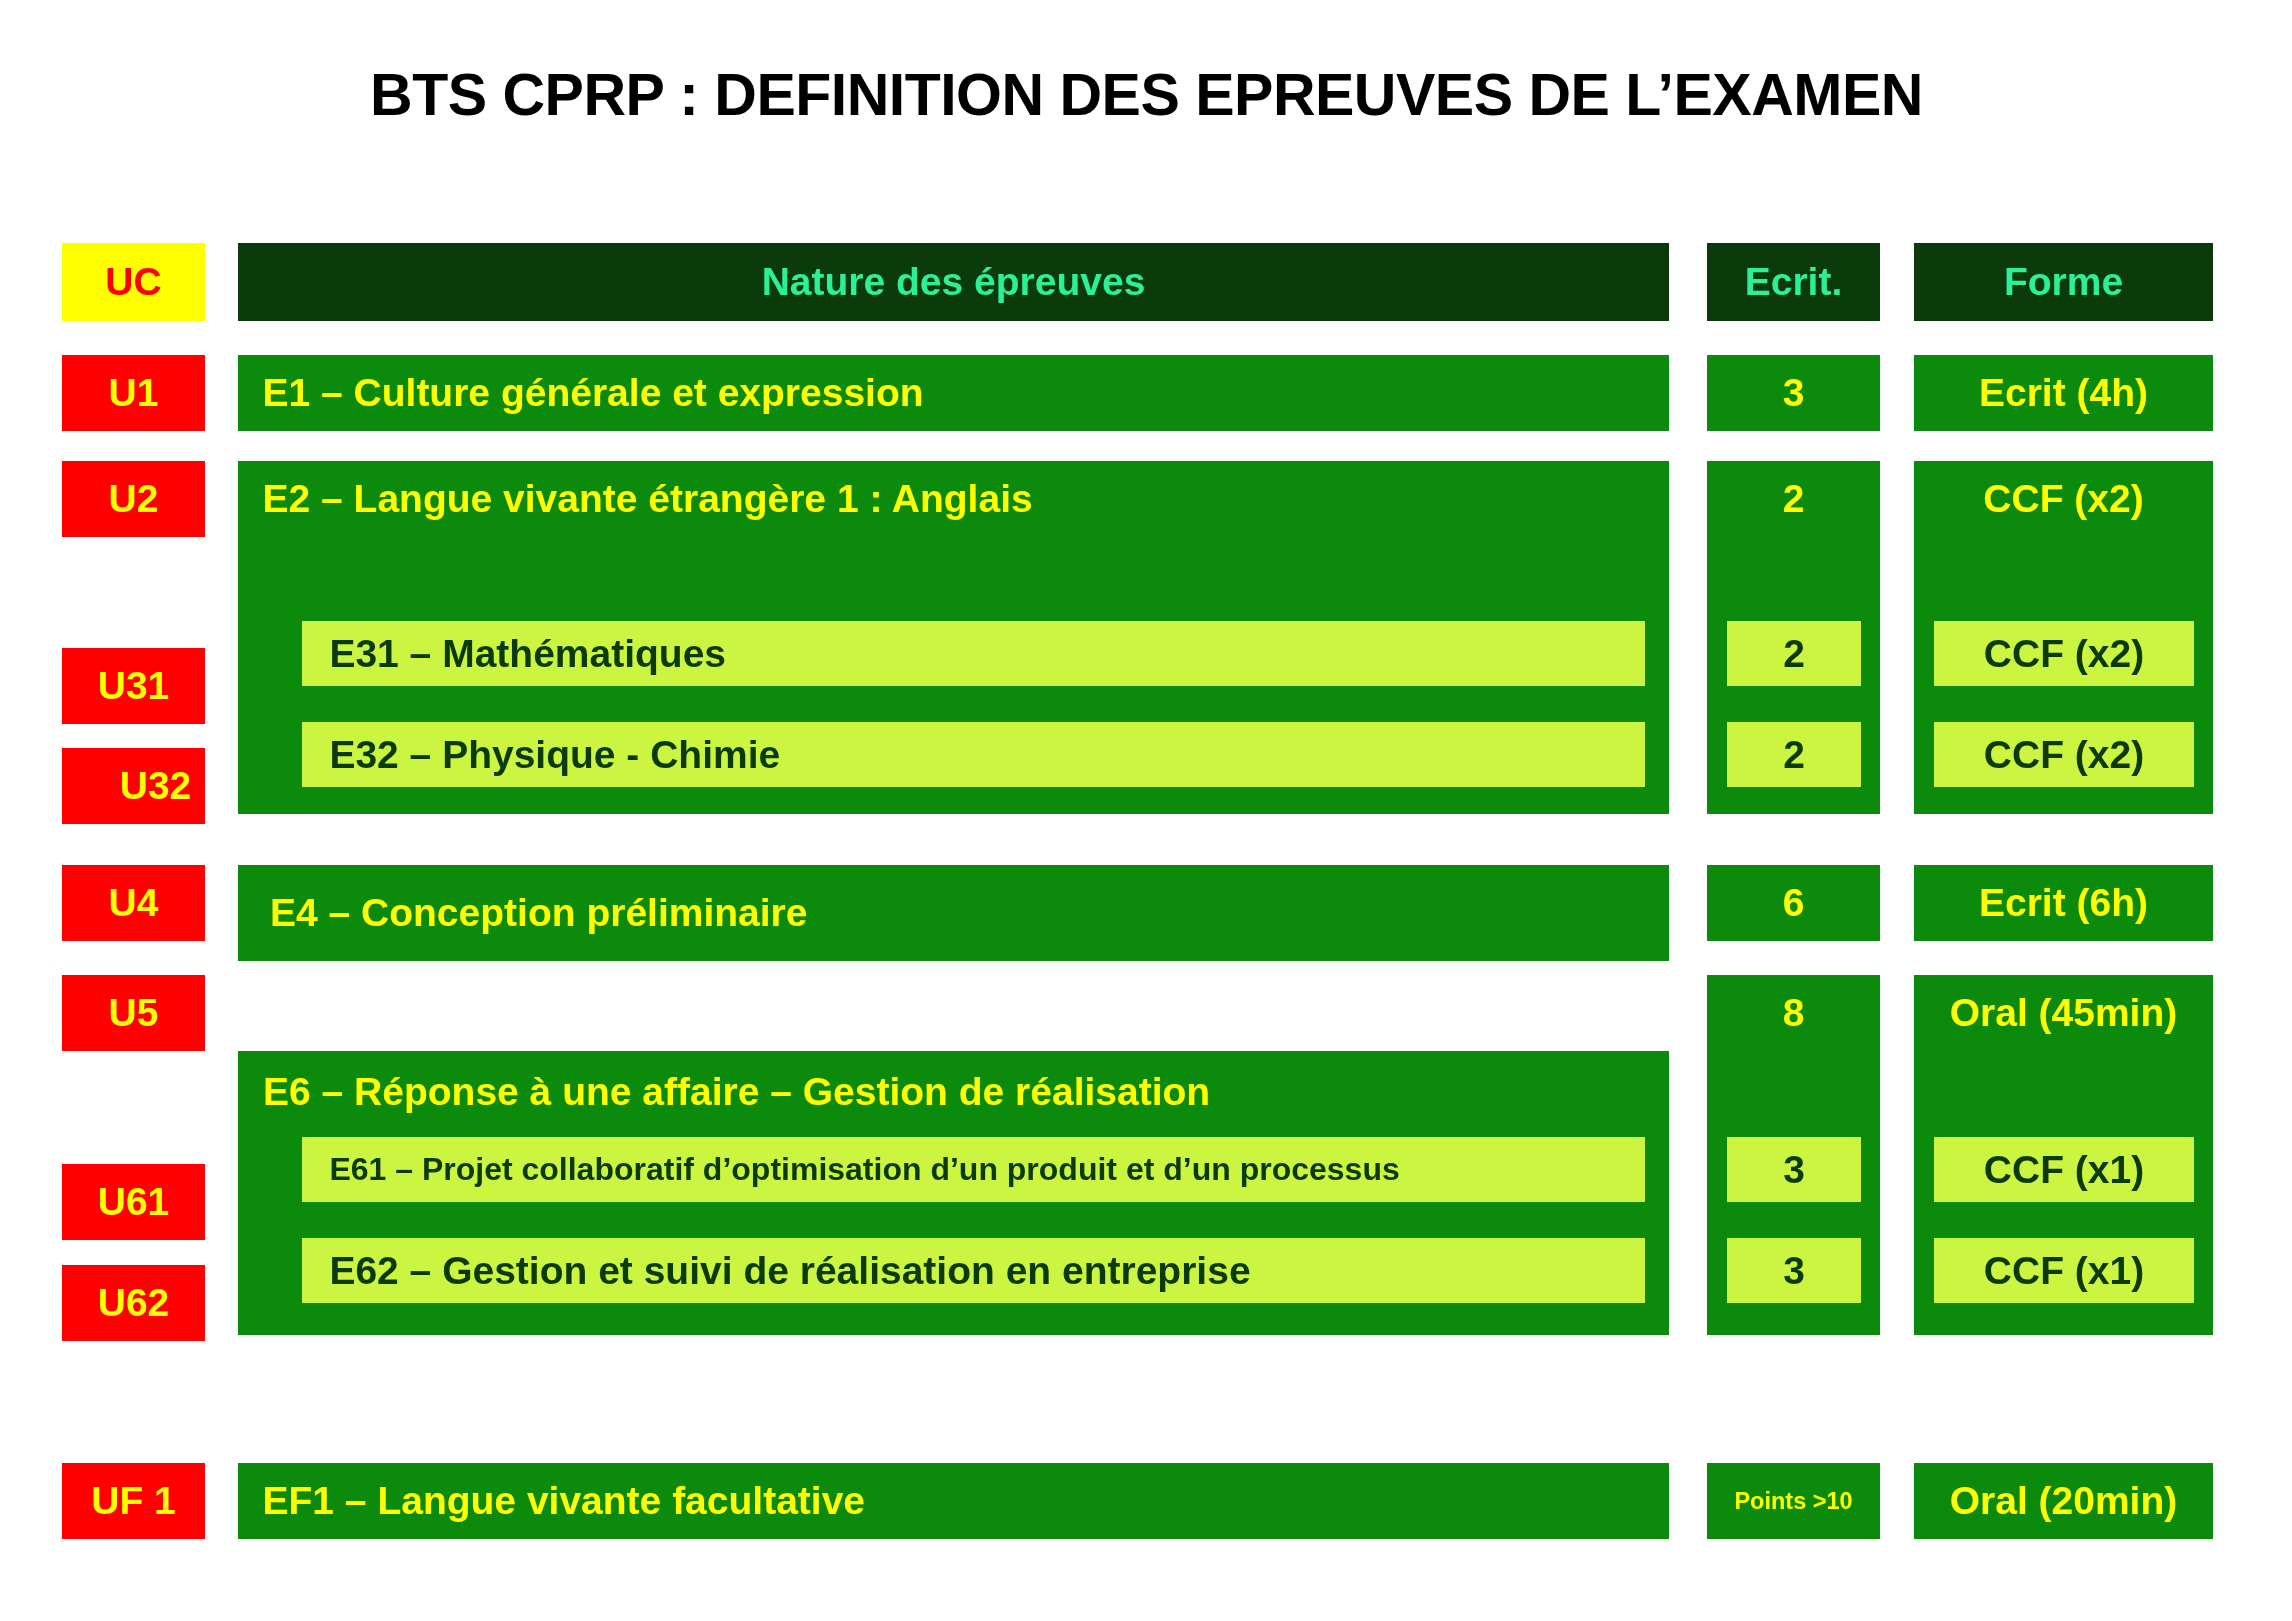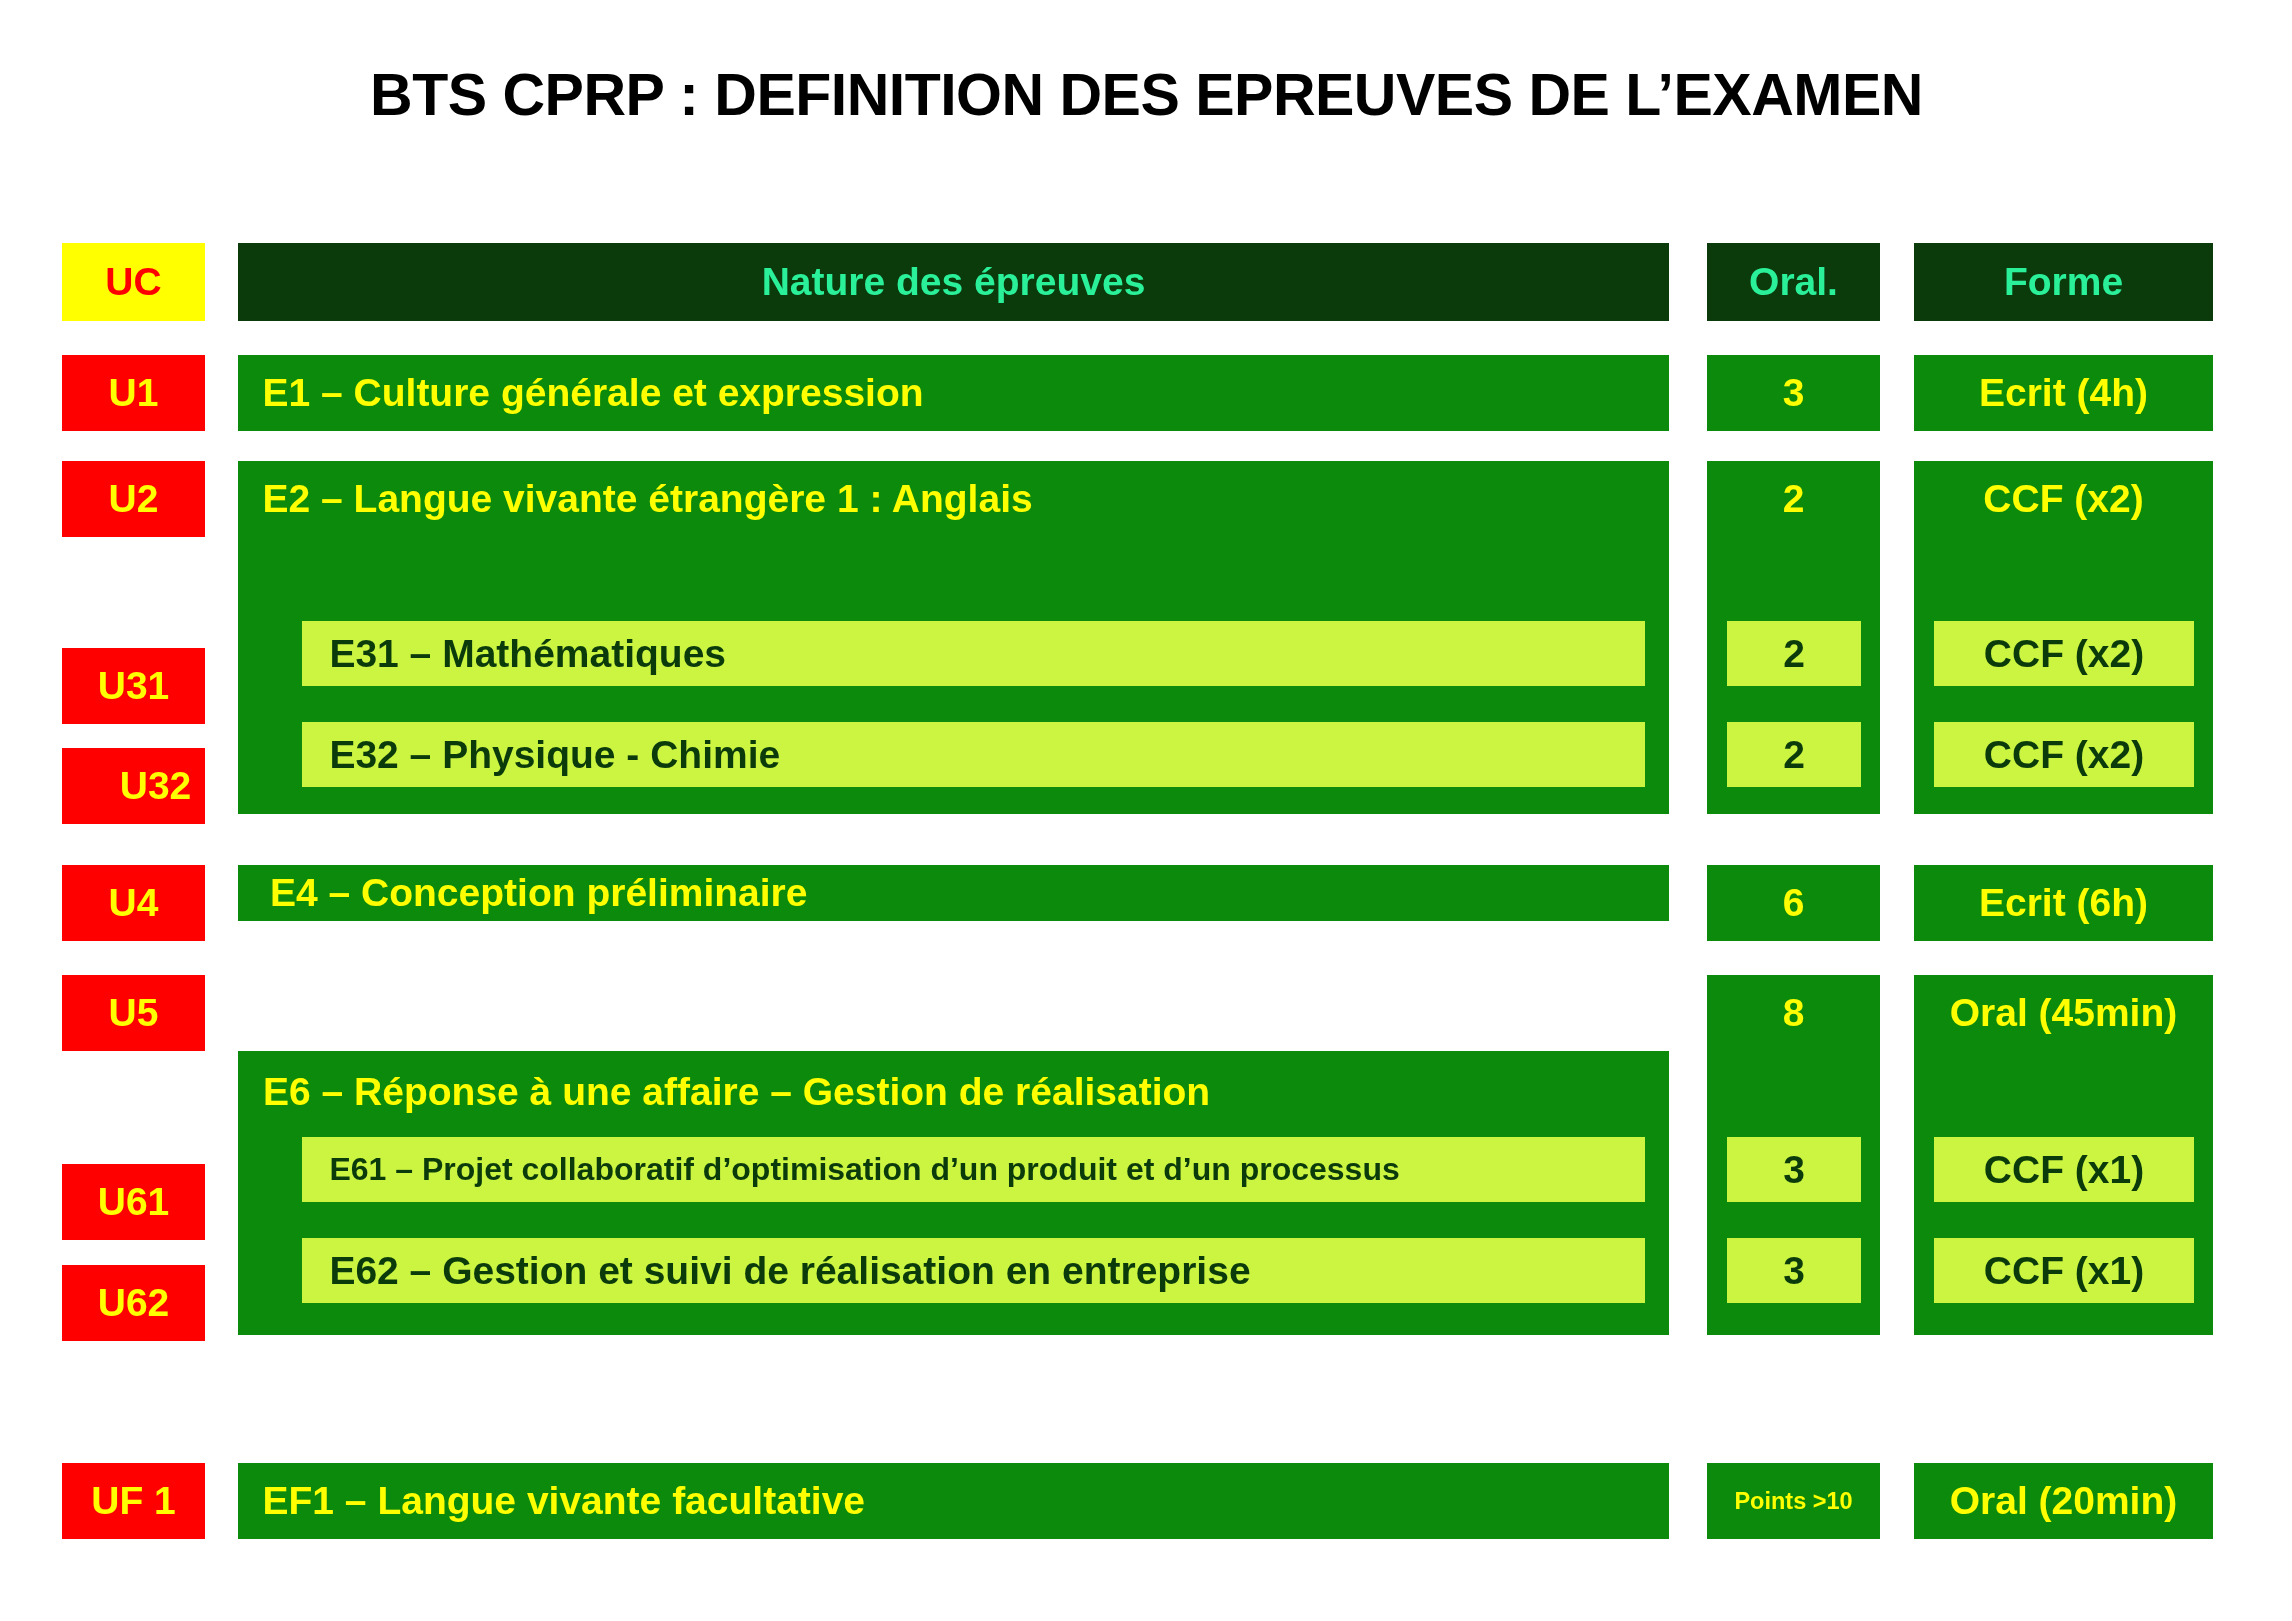--- a/index.html
+++ b/index.html
@@ -117,21 +117,21 @@
 </style>
 </head>
 <body>
 
 <div id="page">
 
   <div id="title">BTS CPRP : DEFINITION DES EPREUVES DE L’EXAMEN</div>
 
   <div class="cell hdr-uc uc-col" style="top:211px;height:78px;">UC</div>
   <div class="cell hdr-dark nat-col" style="top:211px;height:78px;">Nature des épreuves</div>
-  <div class="cell hdr-dark coef-col" style="top:211px;height:78px;">Oral.</div>
+  <div class="cell hdr-dark coef-col" style="top:211px;height:78px;">Ecrit.</div>
   <div class="cell hdr-dark form-col" style="top:211px;height:78px;">Forme</div>
 
   <div class="cell uc-chip uc-col" style="top:323px;height:76px;">U1</div>
   <div class="cell green left nat-col" style="top:323px;height:76px;">E1 – Culture générale et expression</div>
   <div class="cell green center coef-col" style="top:323px;height:76px;">3</div>
   <div class="cell green center form-col" style="top:323px;height:76px;">Ecrit (4h)</div>
 
   <div class="cell uc-chip uc-col" style="top:429px;height:76px;">U2</div>
   <div class="cell green left nat-col" style="top:429px;height:76px;">E2 – Langue vivante étrangère 1 : Anglais</div>
   <div class="cell green center coef-col" style="top:429px;height:76px;">2</div>
@@ -146,21 +146,21 @@
   <div class="sub left sz-lg" style="left:302px;top:621px;width:1343px;height:65px;">E31 – Mathématiques</div>
   <div class="sub center sz-lg" style="left:1727px;top:621px;width:134px;height:65px;">2</div>
   <div class="sub center sz-lg" style="left:1934px;top:621px;width:260px;height:65px;">CCF (x2)</div>
 
   <div class="cell uc-chip uc-col" style="top:716px;height:76px;padding-left:44px;">U32</div>
   <div class="sub left sz-lg" style="left:302px;top:722px;width:1343px;height:65px;">E32 – Physique - Chimie</div>
   <div class="sub center sz-lg" style="left:1727px;top:722px;width:134px;height:65px;">2</div>
   <div class="sub center sz-lg" style="left:1934px;top:722px;width:260px;height:65px;">CCF (x2)</div>
 
   <div class="cell uc-chip uc-col" style="top:833px;height:76px;">U4</div>
-  <div class="cell green left nat-col" style="top:833px;height:56px;padding-left:32px;">E4 – Conception préliminaire</div>
+  <div class="cell green left nat-col" style="top:833px;height:96px;padding-left:32px;">E4 – Conception préliminaire</div>
   <div class="cell green center coef-col" style="top:833px;height:76px;">6</div>
   <div class="cell green center form-col" style="top:833px;height:76px;">Ecrit (6h)</div>
 
   <div class="cell uc-chip uc-col" style="top:943px;height:76px;">U5</div>
   <div class="cell green center coef-col" style="top:943px;height:76px;">8</div>
   <div class="cell green center form-col" style="top:943px;height:76px;">Oral (45min)</div>
 
   <div class="group-block" style="left:238px;top:1051px;width:1431px;height:284px;"></div>
   <div class="group-block" style="left:1707px;top:1051px;width:173px;height:284px;"></div>
   <div class="group-block" style="left:1914px;top:1051px;width:299px;height:284px;"></div>

